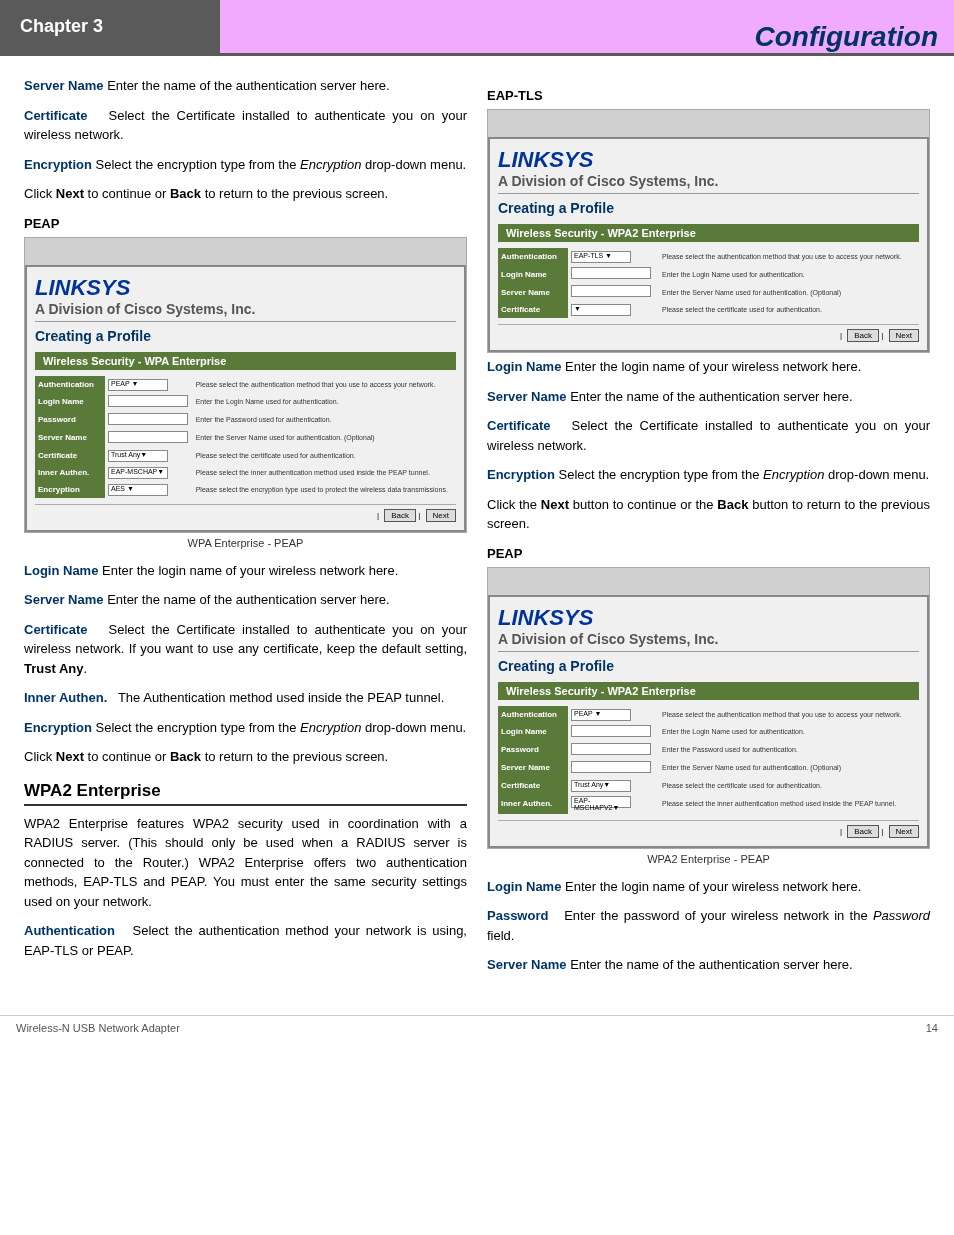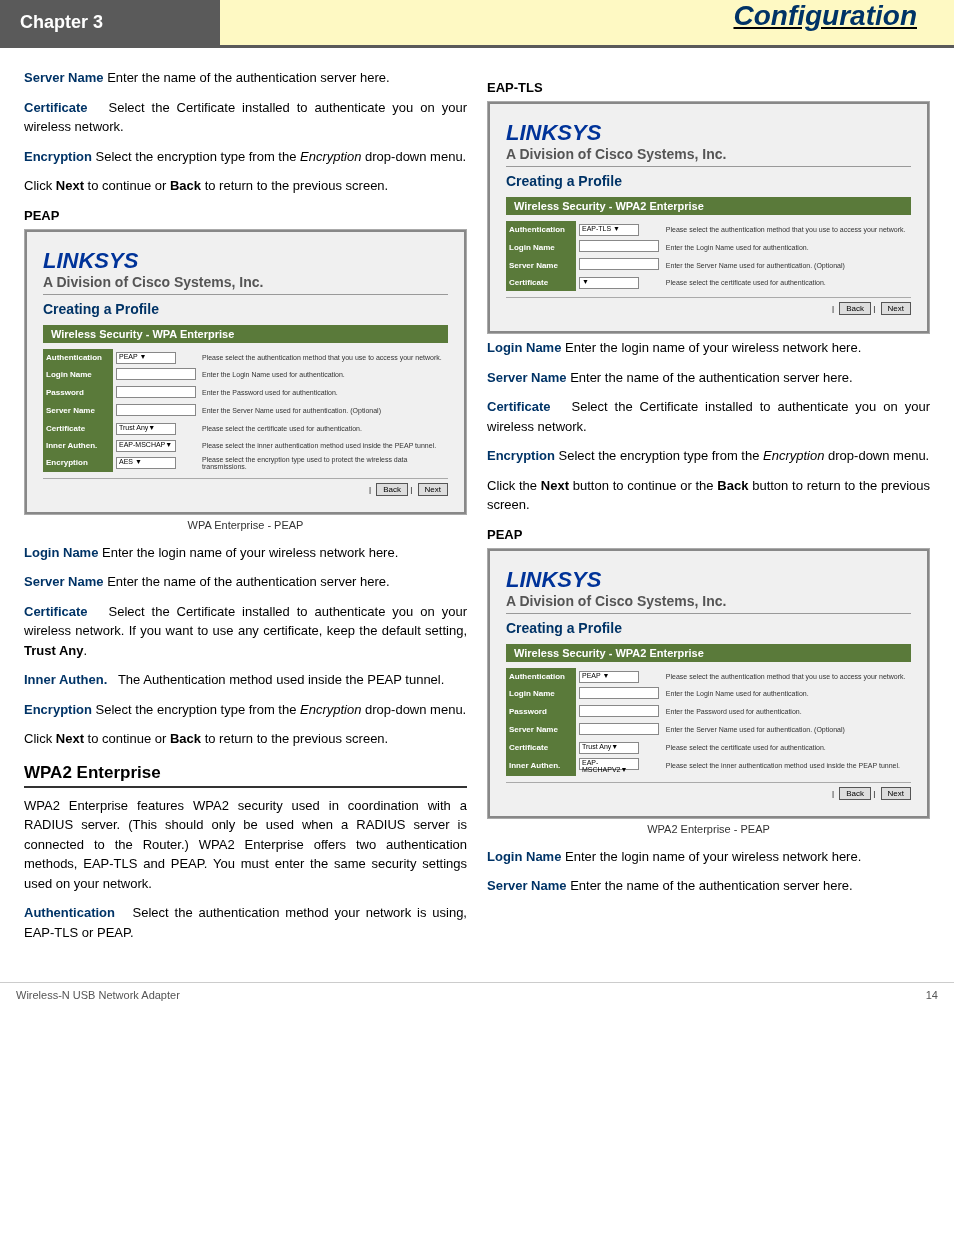--- a/index.html
+++ b/index.html
@@ -9,41 +9,40 @@
       font-family: Arial, sans-serif;
       font-size: 13px;
       background: #fff;
       color: #000;
     }
 
     
     .header {
       display: flex;
       align-items: stretch;
-      height: 48px;
-      background: #fef9c3;
+      height: 56px;
+      background: #f0abfc;
       border-bottom: 3px solid #5a5a5a;
     }
     .header-left {
       background: #5a5a5a;
       color: #fff;
       display: flex;
       align-items: center;
       padding: 0 20px;
       width: 220px;
       font-size: 18px;
       font-weight: bold;
     }
     .header-right {
       flex: 1;
       display: flex;
-      align-items: flex-start;
+      align-items: flex-end;
       justify-content: flex-end;
-      padding-right: 37px;
-      text-decoration: underline;
+      padding-right: 16px;
     }
     .header-title {
       font-size: 28px;
       font-weight: bold;
       color: #003366;
       font-style: italic;
     }
 
     
     .content {
@@ -98,21 +97,22 @@
       border: 1px solid #aaa;
       background: #d0d0d0;
       margin-bottom: 4px;
       padding: 0;
       width: 100%;
     }
 
     .screenshot-inner {
       background: #f0f0f0;
       border: 2px solid #888;
-      padding: 16px;
+      padding: 8px;
+      margin-top: 27px;
     }
 
     .screenshot-caption {
       text-align: center;
       font-size: 11px;
       color: #333;
       margin-bottom: 12px;
       margin-top: 2px;
     }
 
@@ -463,20 +463,24 @@
         </div>
       </div>
     </div>
     <div class="screenshot-caption">WPA2 Enterprise - PEAP</div>
 
     <p>
       <span class="bold-term">Login Name</span>
       <span> Enter the login name of your wireless network here.</span>
     </p>
 
+    <p>
+      <span class="bold-term">Password</span>
+      <span>&nbsp; Enter the password of your wireless network in the <span class="italic-term">Password</span> field.</span>
+    </p>
 
     <p>
       <span class="bold-term">Server Name</span>
       <span> Enter the name of the authentication server here.</span>
     </p>
 
   </div>
 
 </div>
 

